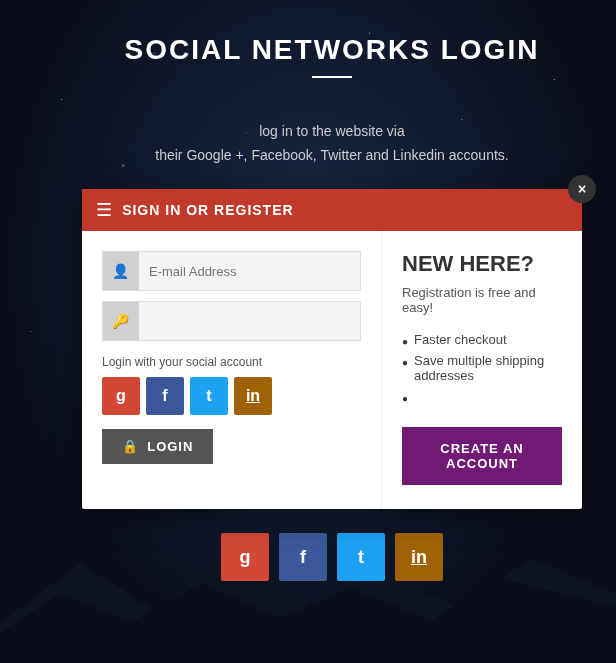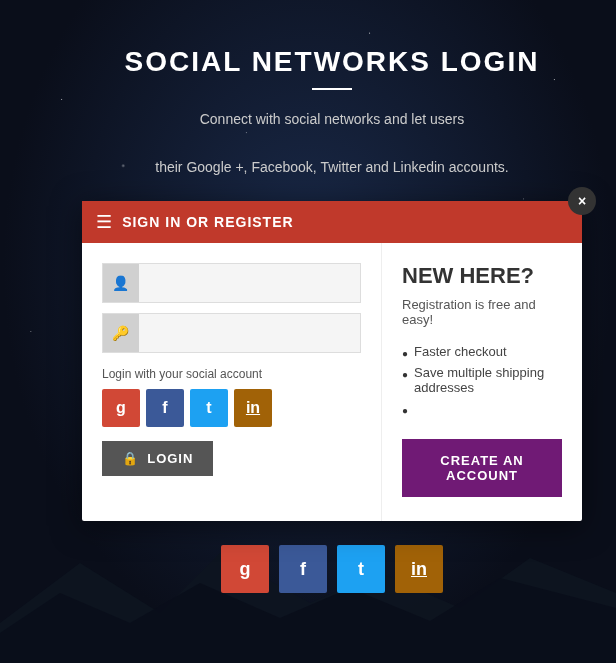--- a/index.html
+++ b/index.html
@@ -40,21 +40,21 @@
       pointer-events: none;
       z-index: 0;
     }
 
     .page-container {
       position: relative;
       z-index: 1;
       display: flex;
       flex-direction: column;
       align-items: center;
-      padding: 46px 20px 20px;
+      padding: 34px 20px 20px;
       margin-left: 48px;
     }
 
     .page-title {
       font-size: 28px;
       font-weight: 900;
       letter-spacing: 2px;
       text-align: center;
       color: #fff;
       text-transform: uppercase;
@@ -318,37 +318,38 @@
 
 <svg class="mountain-bg" viewBox="0 0 616 120" preserveAspectRatio="none" xmlns="http://www.w3.org/2000/svg">
   <polygon points="0,120 0,80 80,20 160,70 220,10 310,60 380,30 460,65 530,15 616,50 616,120" fill="#0d1520" opacity="0.9"></polygon>
   <polygon points="0,120 0,90 60,50 130,80 200,40 280,75 350,45 430,78 500,35 616,65 616,120" fill="#0a0e1a" opacity="0.95"></polygon>
 </svg>
 
 <div class="page-container">
   <h1 class="page-title">SOCIAL NETWORKS LOGIN</h1>
   <div class="title-divider"></div>
   <p class="page-subtitle">
-    <span>Connect with social networks and let users</span><br>
     <br>
+    <span>log in to the website via</span><br>
     <span>their Google +, Facebook, Twitter and Linkedin accounts.</span>
   </p>
 
   <div class="modal">
     <div class="modal-header">
       <span class="modal-header-icon">☰</span>
       <span class="modal-header-title">SIGN IN OR REGISTER</span>
       <div class="modal-close">×</div>
     </div>
 
     <div class="modal-body">
 
       <div class="modal-left">
         <div class="input-group">
           <div class="input-icon">👤</div>
+          <input class="input-field" type="email" placeholder="E-mail Address" style="">
         </div>
         <div class="input-group">
           <div class="input-icon">🔑</div>
         </div>
 
         <div class="social-login-label">Login with your social account</div>
 
         <div class="social-buttons">
           <button class="social-btn social-btn-google">g</button>
           <button class="social-btn social-btn-facebook">f</button>

